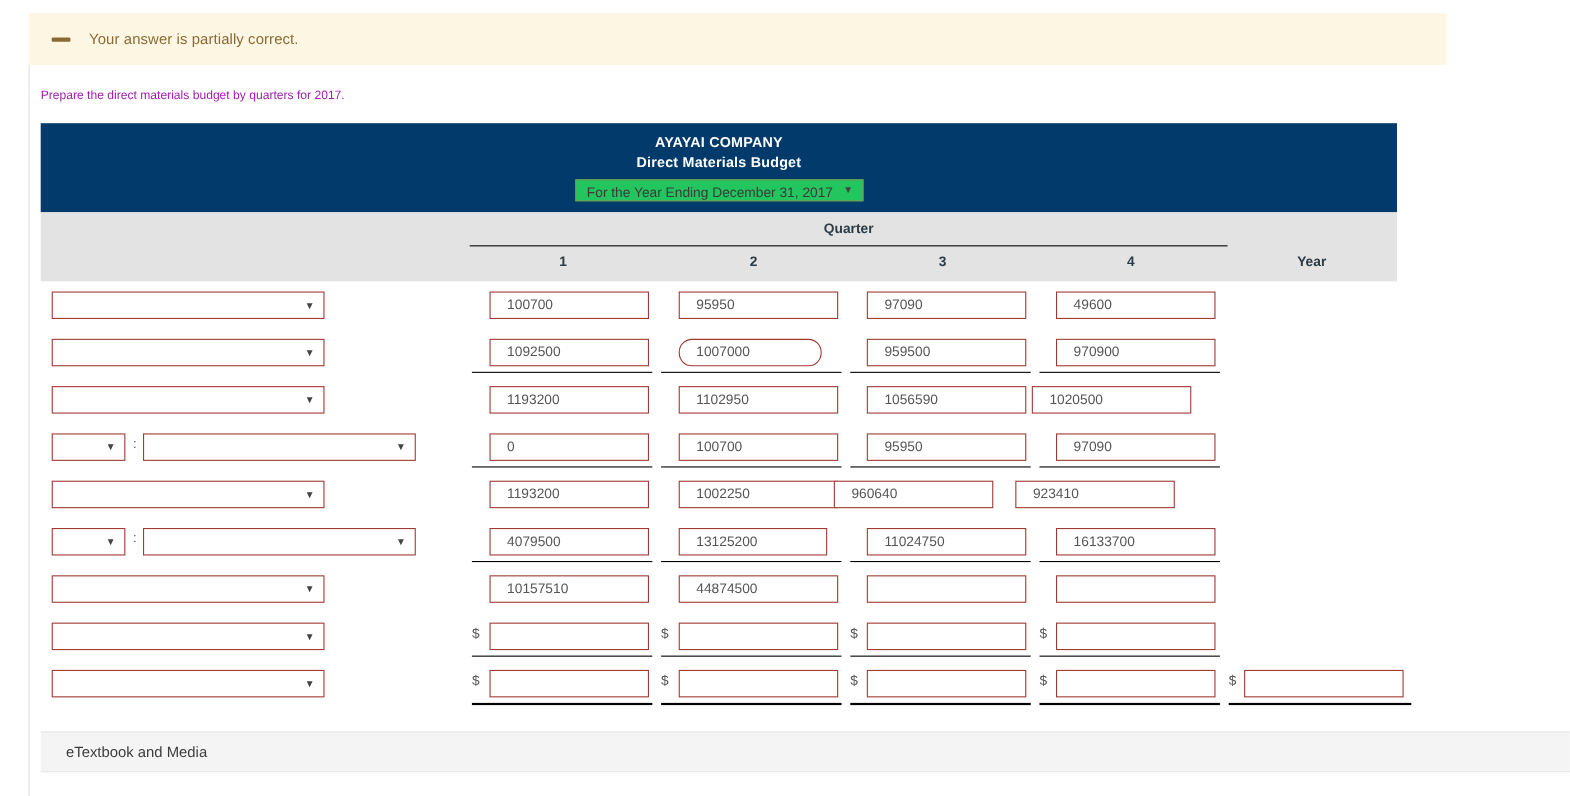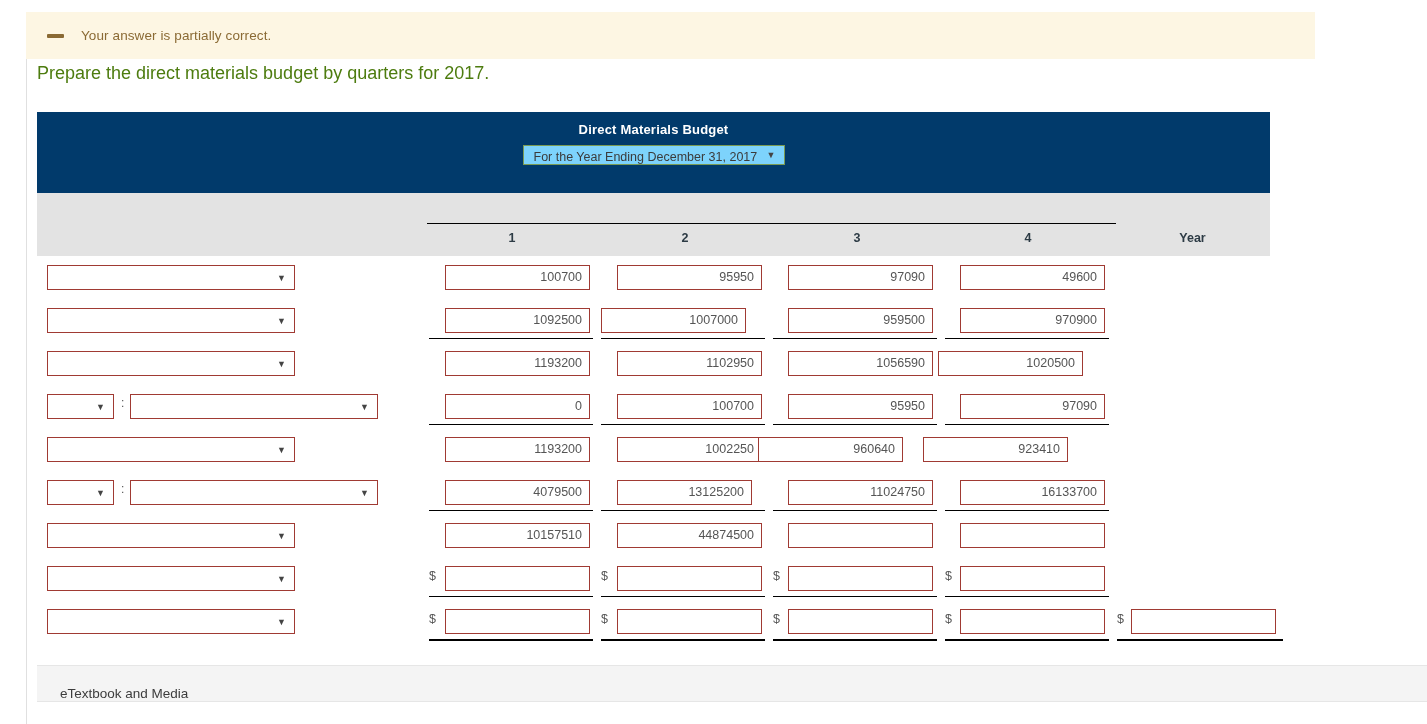--- a/index.html
+++ b/index.html
@@ -47,23 +47,23 @@
   .frame {
     position: absolute;
     left: 26px; top: 59px;
     width: 1401px; height: 665px;
     border-left: 1px solid #e0e0e0;
     background: #fff;
   }
 
   .prompt {
     position: absolute;
-    left: 10px; top: 4px;
-    font-size: 18px;
-    color: #4d7c0f;
+    left: 10px; top: 22px;
+    font-size: 11px;
+    color: #a21caf;
   }
 
   
   .budget {
     position: absolute;
     left: 10px; top: 53px;
     width: 1233px;
   }
 
   
@@ -78,21 +78,21 @@
     color: #ffffff;
     font-size: 13px;
     font-weight: bold;
     line-height: 18px;
     letter-spacing: .2px;
   }
   .period-select {
     display: inline-block;
     margin-top: 6px;
     width: 262px; height: 20px;
-    background: #7dd3fc;
+    background: #22c55e;
     border: 1px solid #7a9a52;
     position: relative;
     text-align: left;
   }
   .period-select .sel-text {
     display: block;
     font-size: 12.5px;
     color: #3b3b3b;
     padding: 4px 0 0 10px;
     white-space: nowrap;
@@ -167,22 +167,22 @@
 
   
   .cell {
     position: absolute;
     top: 9px;
     height: 25px;
     border: 1px solid #a03a33;
     background: #fff;
     font-size: 12.5px;
     color: #555;
-    text-align: right;
-    padding: 4px 7px 0 0;
+    text-align: left;
+    padding: 4px 7px 0 15px;
     white-space: nowrap;
     overflow: hidden;
   }
   .dollar {
     position: absolute;
     top: 12px;
     font-size: 12.5px;
     color: #555;
   }
 
@@ -200,21 +200,21 @@
 
   
   .etext {
     position: absolute;
     left: 10px; top: 606px;
     width: 1391px; height: 37px;
     background: #f4f4f4;
     border-top: 1px solid #e6e6e6;
     border-bottom: 1px solid #e6e6e6;
     display: flex;
-    align-items: flex-end;
+    align-items: center;
     padding-left: 23px;
   }
   .etext span {
     font-size: 13.5px;
     color: #3c3c3c;
   }
 </style>
 </head>
 <body>
 
@@ -225,28 +225,30 @@
     <span class="alert-text">Your answer is partially correct.</span>
   </div>
 
   <div class="frame">
 
     <div class="prompt">Prepare the direct materials budget by quarters for 2017.</div>
 
     <div class="budget">
 
       <div class="title-block">
+        <div class="co-name">AYAYAI COMPANY</div>
         <div class="rep-name">Direct Materials Budget</div>
         <div class="period-select">
           <span class="sel-text">For the Year Ending December 31, 2017</span>
           <span class="caret">▼</span>
         </div>
       </div>
 
       <div class="head-band">
+        <div class="quarter-label">Quarter</div>
         <div class="quarter-rule"></div>
         <div class="col-head" style="left:390px;width:170px;">1</div>
         <div class="col-head" style="left:563px;width:170px;">2</div>
         <div class="col-head" style="left:735px;width:170px;">3</div>
         <div class="col-head" style="left:906px;width:170px;">4</div>
         <div class="col-head" style="left:1078px;width:155px;">Year</div>
       </div>
 
       <div class="rows" id="rows-container">
           <div class="row" style="top: 0px;">
@@ -256,21 +258,21 @@
             <div class="cell" style="left: 408px; width: 145px;">100700</div>
             <div class="cell" style="left: 580px; width: 145px;">95950</div>
             <div class="cell" style="left: 751px; width: 145px;">97090</div>
             <div class="cell" style="left: 923px; width: 145px;">49600</div>
           </div>
           <div class="row" style="top: 43px;">
             <div class="dd dd-wide">
               <span class="caret">▼</span>
             </div>
             <div class="cell" style="left: 408px; width: 145px;">1092500</div>
-            <div class="cell" style="left: 564px; width: 145px;">1007000</div>
+            <div class="cell" style="left: 580px; width: 130px; border-radius: 12px;">1007000</div>
             <div class="cell" style="left: 751px; width: 145px;">959500</div>
             <div class="cell" style="left: 923px; width: 145px;">970900</div>
           </div>
           <div class="rule" style="left: 392px; width: 164px; top: 82px;"></div>
           <div class="rule" style="left: 564px; width: 164px; top: 82px;"></div>
           <div class="rule" style="left: 736px; width: 164px; top: 82px;"></div>
           <div class="rule" style="left: 908px; width: 164px; top: 82px;"></div>
           <div class="row" style="top: 86px;">
             <div class="dd dd-wide">
               <span class="caret">▼</span>

